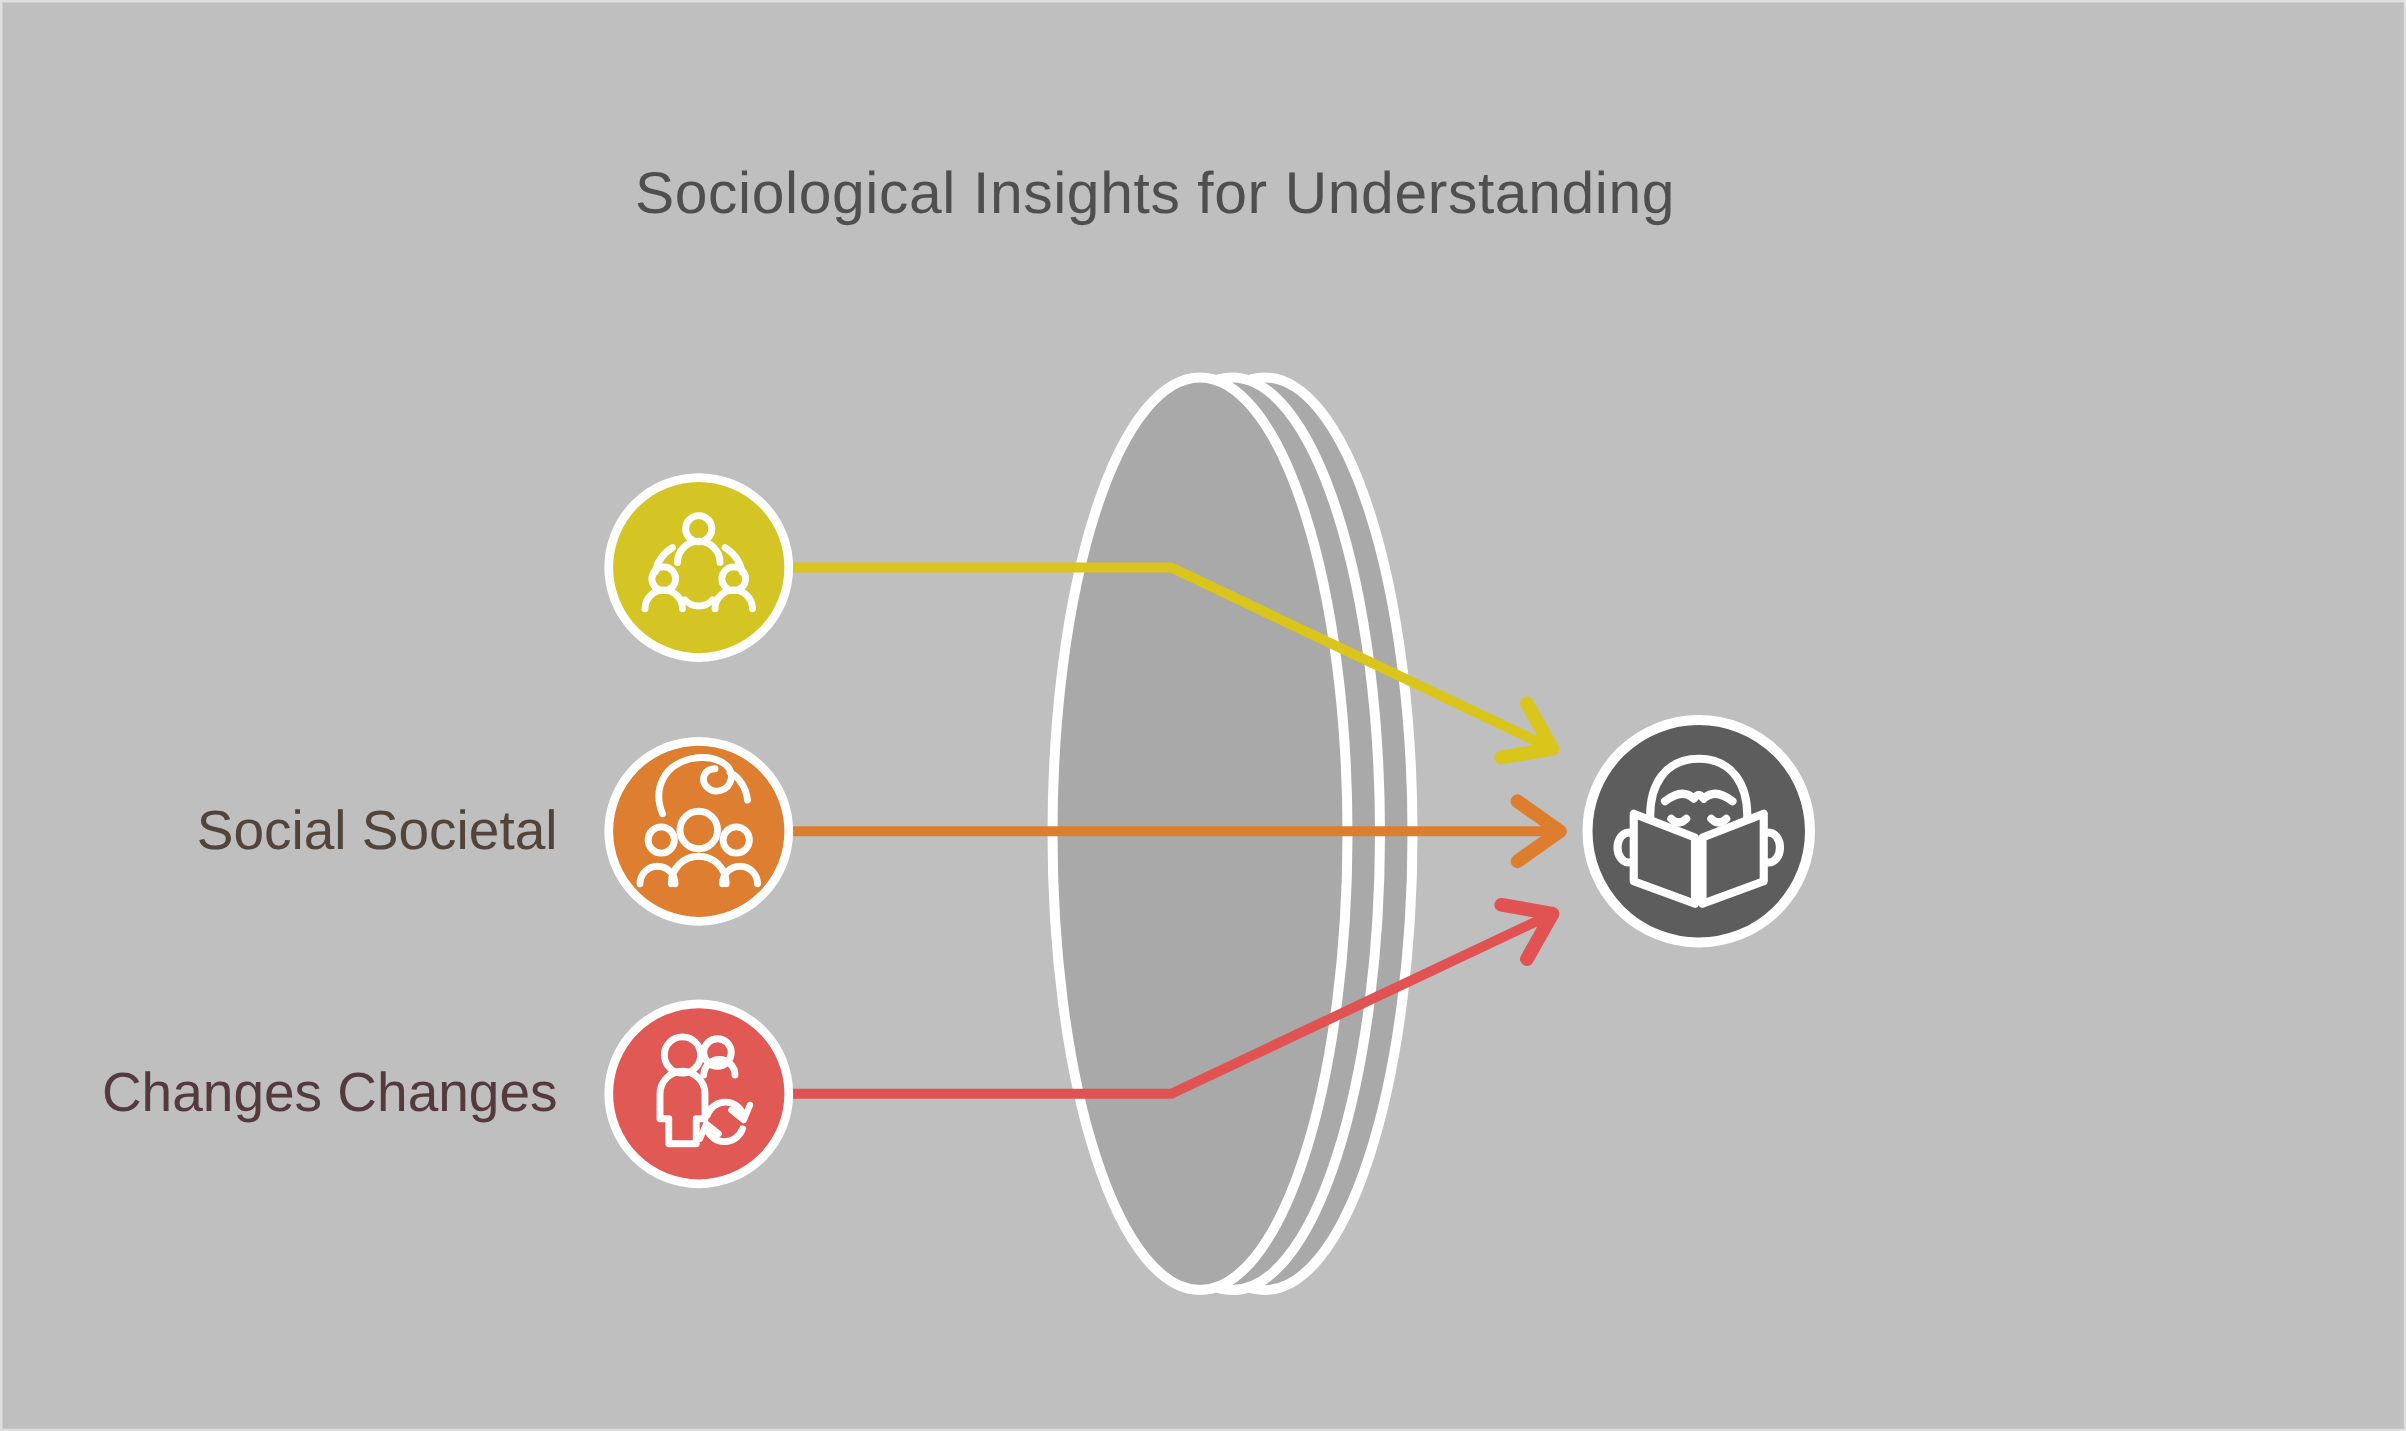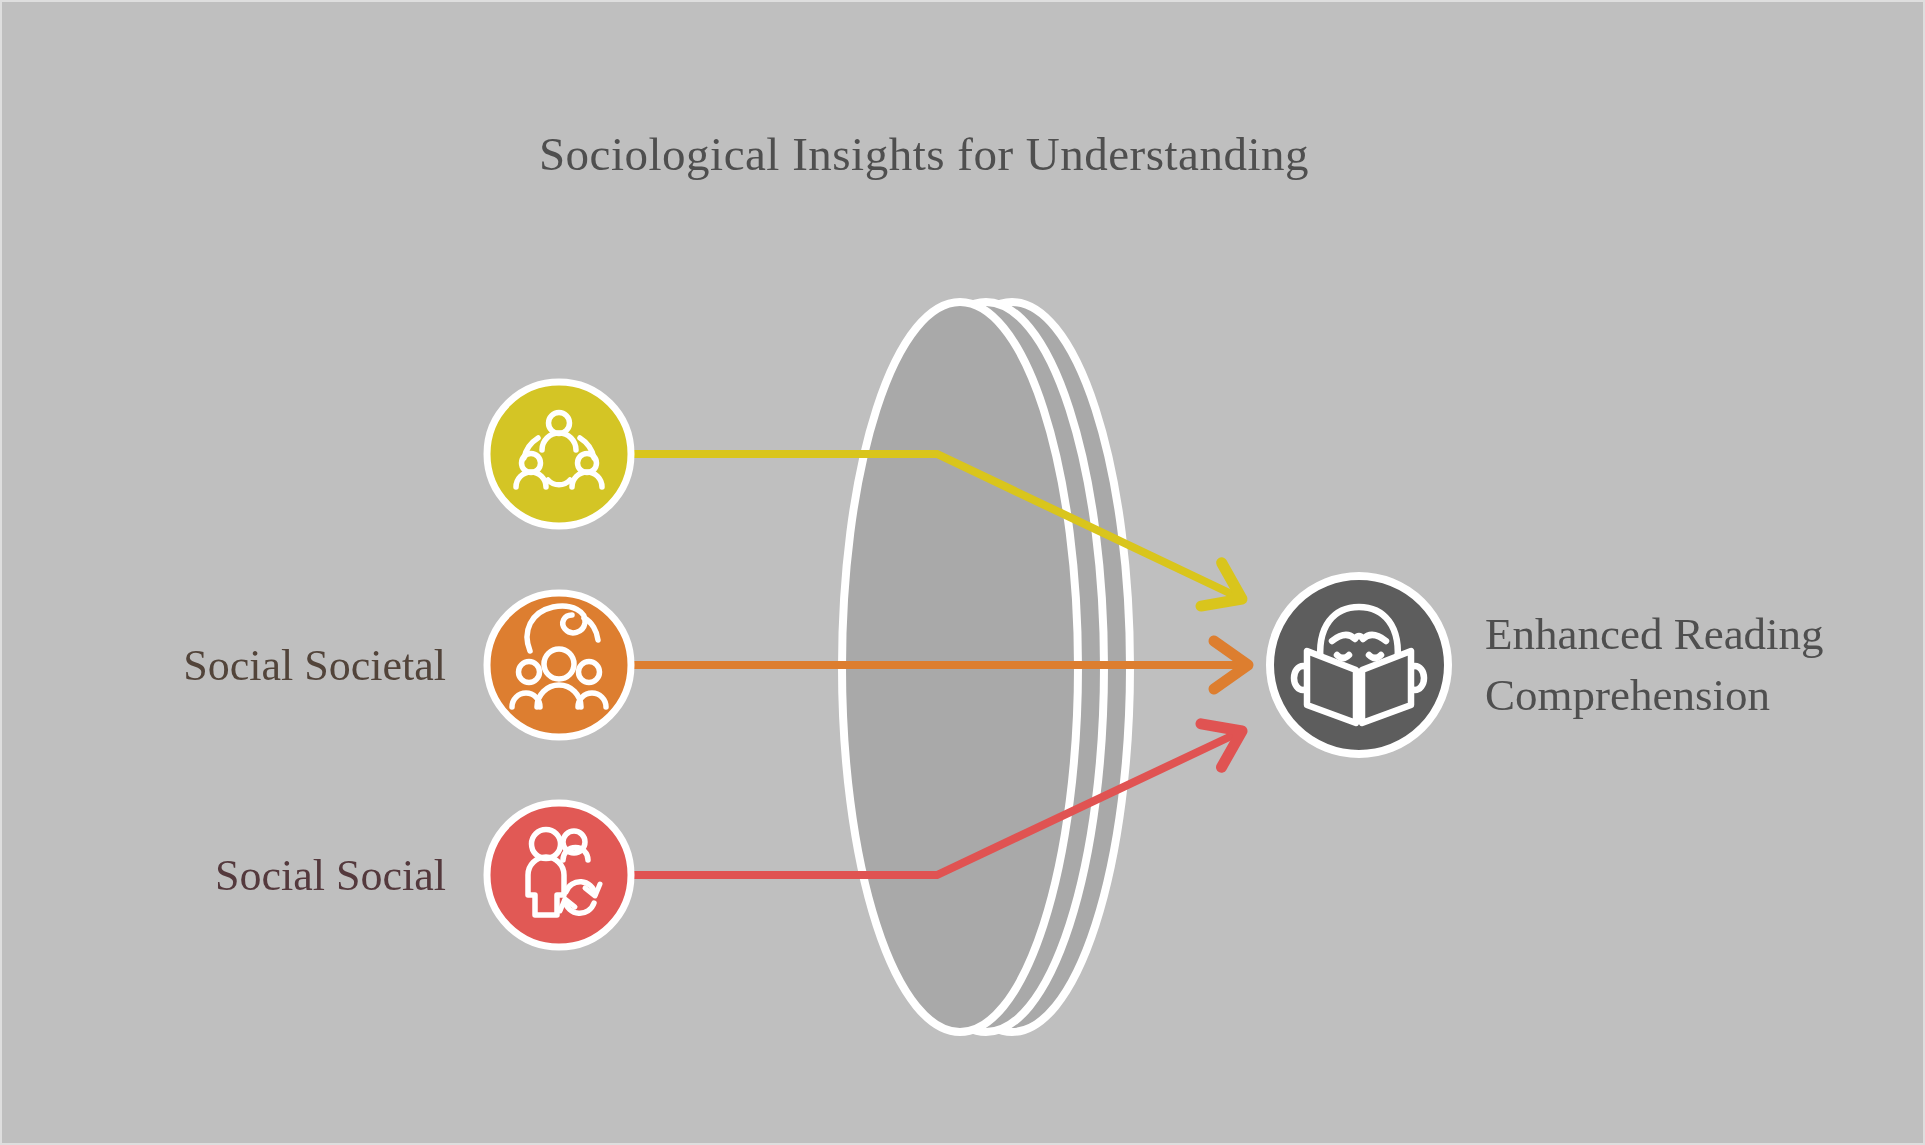--- a/index.html
+++ b/index.html
@@ -3,21 +3,21 @@
 <meta charset="utf-8">
 <style>
   html,body{margin:0;padding:0;background:#e6e6e6;}
   #canvas{
     position:relative;
     width:1925px;height:1145px;
     background:#bfbfbf;
     border:2px solid #dedede;
     box-sizing:border-box;
     overflow:hidden;
-    font-family:Liberation Serif, serif;
+    font-family:Liberation Sans, sans-serif;
     padding-left:44px;
   }
   #diagram-svg{position:absolute;left:0;top:0;}
   .title{
     position:absolute;left:922px;top:152px;
     transform:translate(-50%,-50%);
     font-size:47px;color:#4f4f4f;letter-spacing:.5px;
     white-space:nowrap;
   }
   .row-label{
@@ -119,16 +119,15 @@
         <path d="M 10,-10 Q 16,-4 22,-10"></path>
         <ellipse cx="-56" cy="13" rx="9" ry="12" fill="#5d5d5d"></ellipse>
         <ellipse cx="56" cy="13" rx="9" ry="12" fill="#5d5d5d"></ellipse>
         <path d="M -3,5 L -52,-14 L -52,40 L -3,58 Z" fill="#5d5d5d"></path>
         <path d="M 3,5 L 52,-14 L 52,40 L 3,58 Z" fill="#5d5d5d"></path>
       </g>
     </g>
   </svg>
 
   <div class="row-label behaviors">Social Societal</div>
-  <div class="row-label changes">Social Social</div>
-  <div class="output-label">Enhanced Reading Comprehension</div>
+  <div class="row-label changes">Changes Changes</div>
 
 </div>
 
 </body></html>

